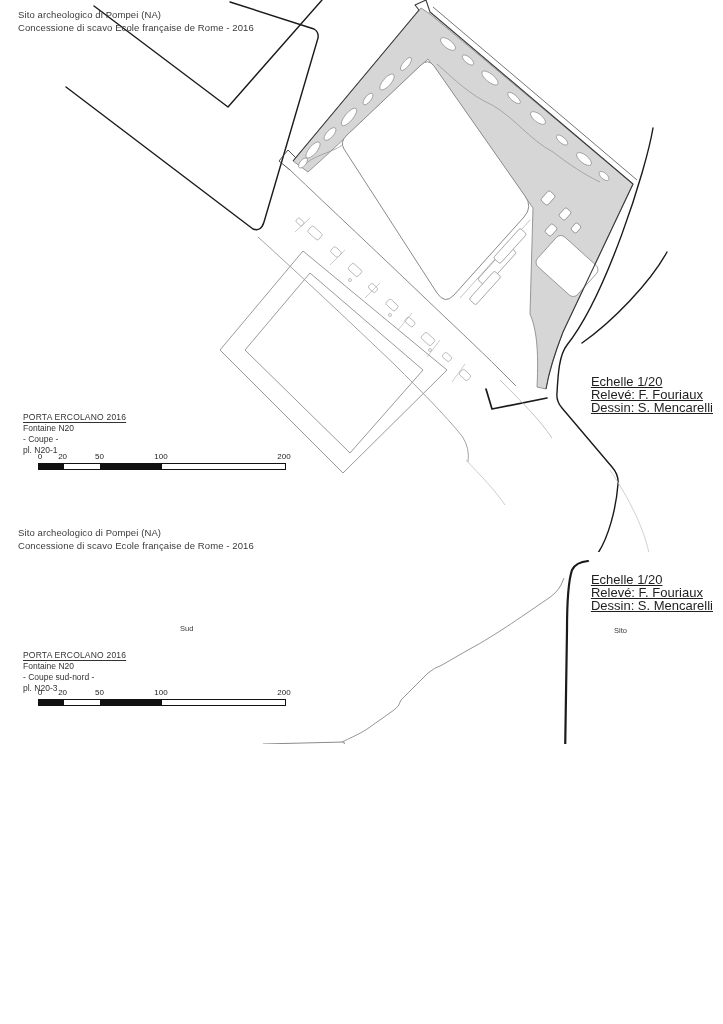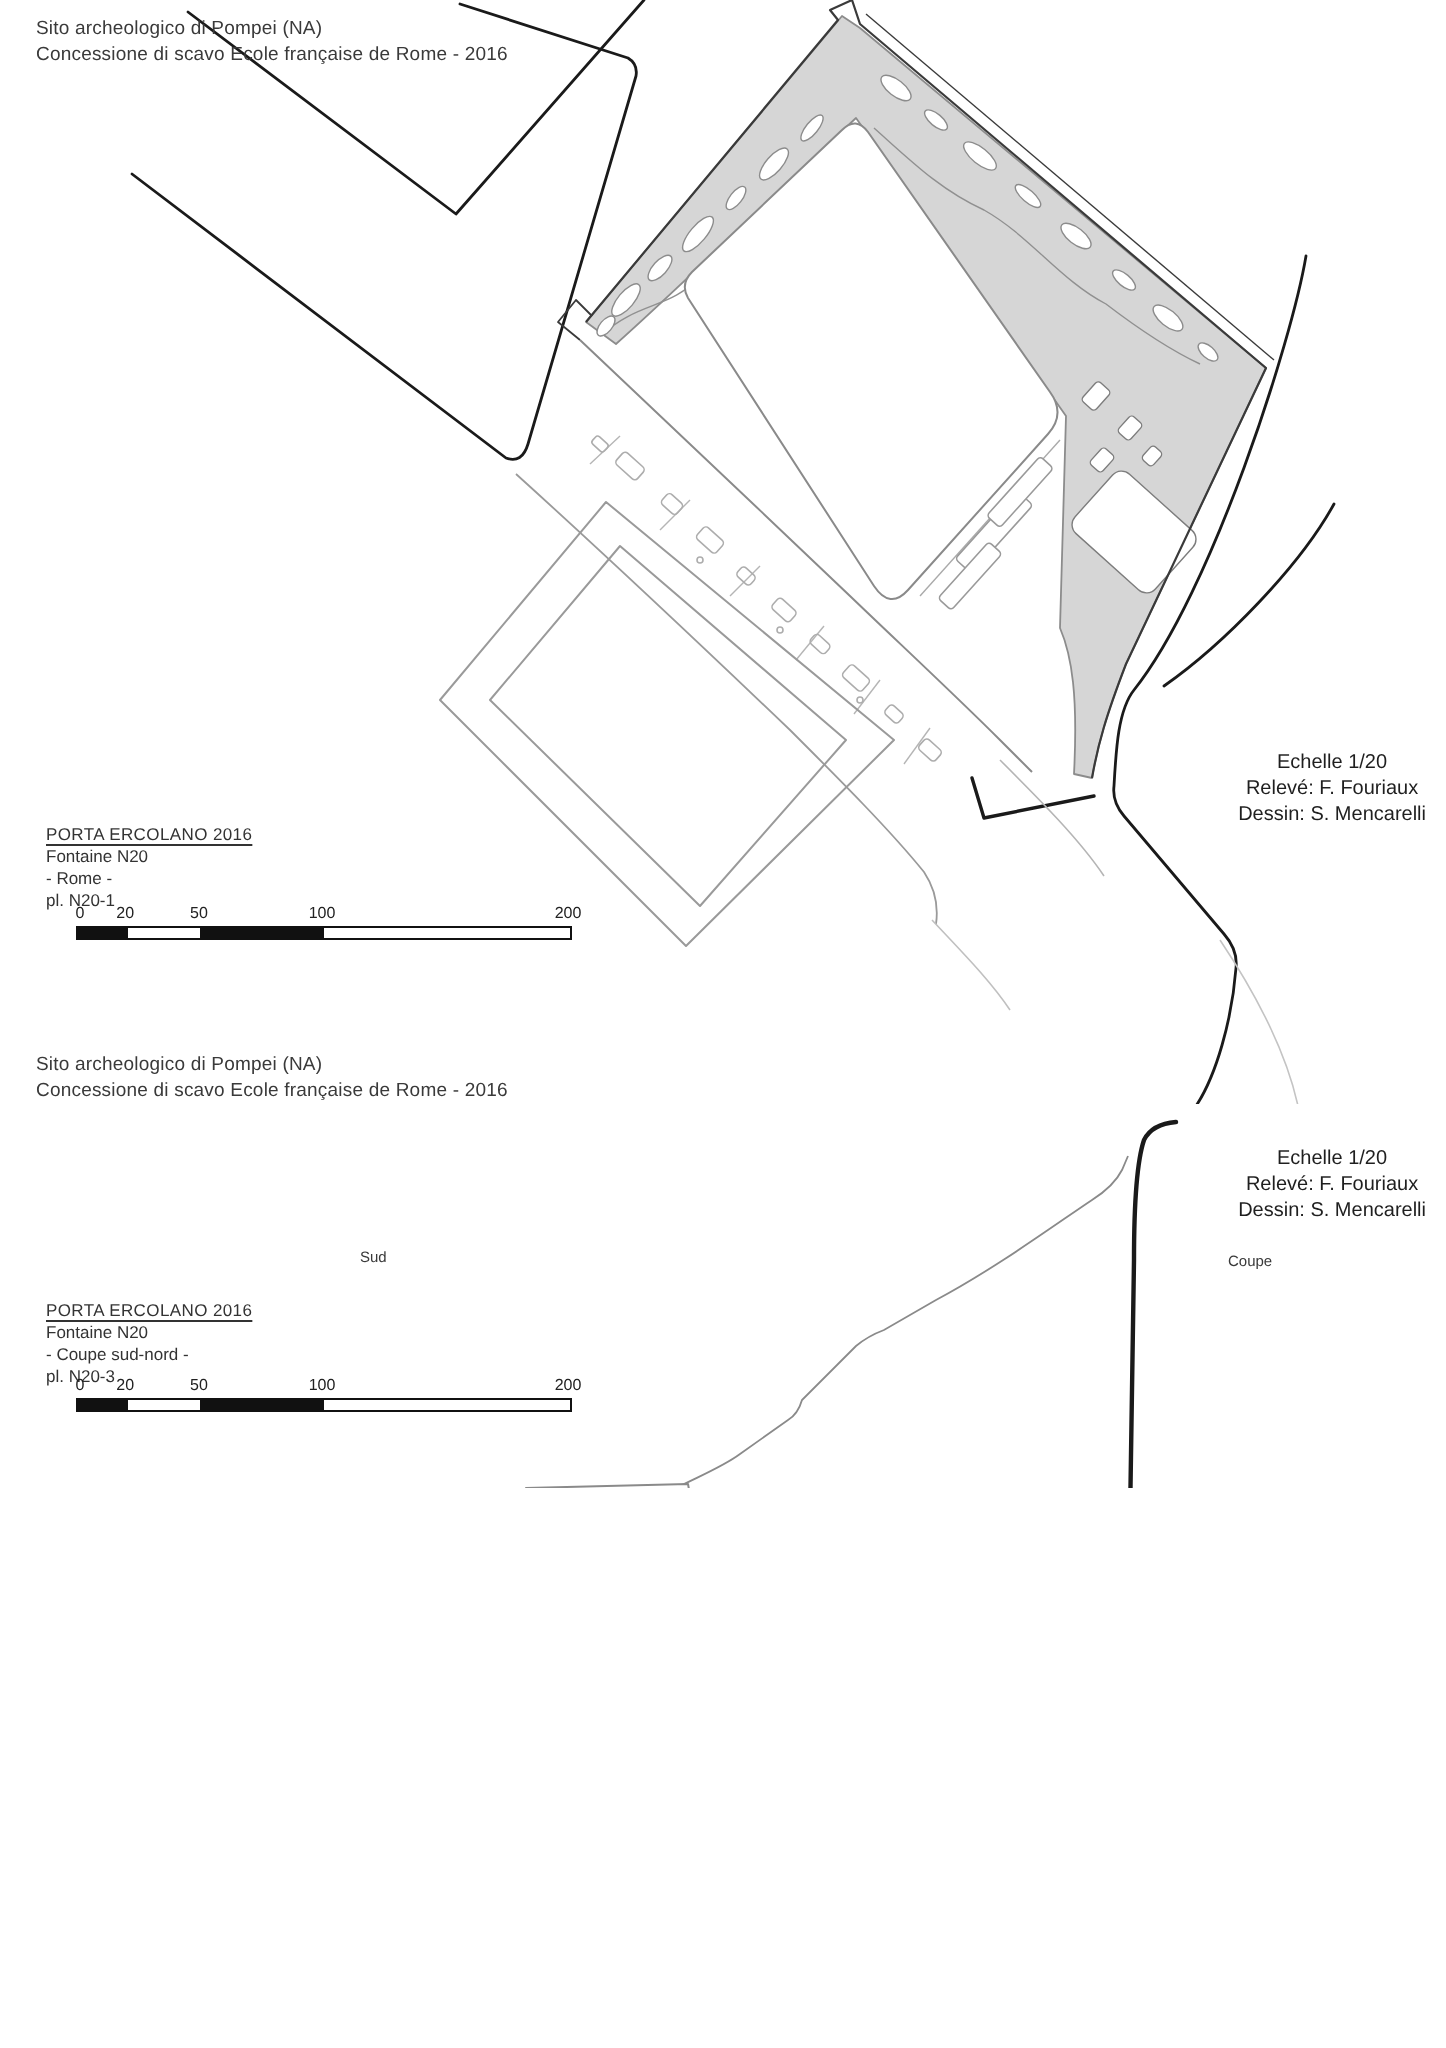--- a/index.html
+++ b/index.html
@@ -1,19 +1,19 @@
 <!DOCTYPE html>
 <html><head>
 <meta charset="utf-8">
 <style>
   html,body{margin:0;padding:0;background:#fff;}
   #page{position:relative;width:723px;height:744px;background:#ffffff;overflow:hidden;
         font-family:"Liberation Sans",sans-serif;color:#2b2b2b;}
   .hdr{position:absolute;font-size:9.5px;line-height:13px;color:#3a3a3a;letter-spacing:.1px;}
-  .credits{position:absolute;font-size:10px;line-height:13px;text-align:center;color:#1f1f1f;}
+  .credits{position:absolute;font-size:13px;line-height:13px;text-align:left;color:#1f1f1f;text-decoration:underline;}
   .cartouche{position:absolute;width:150px;text-align:left;font-size:8.5px;line-height:11px;color:#333;}
   .cartouche .title{text-decoration:underline;text-underline-offset:2px;letter-spacing:.2px;}
   .scalebar{position:absolute;width:246px;height:20px;}
   .scalebar .tick{position:absolute;top:0;font-size:8px;color:#222;transform:translateX(-50%);}
   .scalebar .bar{position:absolute;top:11px;left:0;width:246px;height:5px;border:1px solid #111;
                  display:flex;box-sizing:content-box;}
   .seg-b{background:#111;height:100%;}
   .seg-w{background:#fff;height:100%;}
   .tiny-label{position:absolute;font-size:7.5px;color:#3a3a3a;padding-left:39px;}
   .elev-top{position:absolute;font-size:5px;color:#b4b4b4;}
@@ -125,21 +125,21 @@
 
   <div class="credits" style="right:10px;top:375px">
     <div>Echelle 1/20</div>
     <div>Relevé: F. Fouriaux</div>
     <div>Dessin: S. Mencarelli</div>
   </div>
 
   <div class="cartouche" style="left:23px;top:412px">
     <div class="title">PORTA ERCOLANO 2016</div>
     <div>Fontaine N20</div>
-    <div>- Rome -</div>
+    <div>- Coupe -</div>
     <div>pl. N20-1</div>
   </div>
 
   <div class="scalebar" style="left:38px;top:452px">
     <span class="tick" style="left:2px">0</span>
     <span class="tick" style="left:24.6px">20</span>
     <span class="tick" style="left:61.5px">50</span>
     <span class="tick" style="left:123px">100</span>
     <span class="tick" style="left:246px">200</span>
     <div class="bar">
@@ -244,21 +244,21 @@
     <div>Concessione di scavo Ecole française de Rome - 2016</div>
   </div>
 
   <div class="credits" style="right:10px;top:573px">
     <div>Echelle 1/20</div>
     <div>Relevé: F. Fouriaux</div>
     <div>Dessin: S. Mencarelli</div>
   </div>
 
   <div class="tiny-label" style="left:141px;top:624px">Sud</div>
-  <div class="tiny-label" style="left:575px;top:626px">Coupe</div>
+  <div class="tiny-label" style="left:575px;top:626px">Sito</div>
 
   <div class="cartouche" style="left:23px;top:650px">
     <div class="title">PORTA ERCOLANO 2016</div>
     <div>Fontaine N20</div>
     <div>- Coupe sud-nord -</div>
     <div>pl. N20-3</div>
   </div>
 
   <div class="scalebar" style="left:38px;top:688px">
     <span class="tick" style="left:2px">0</span>

